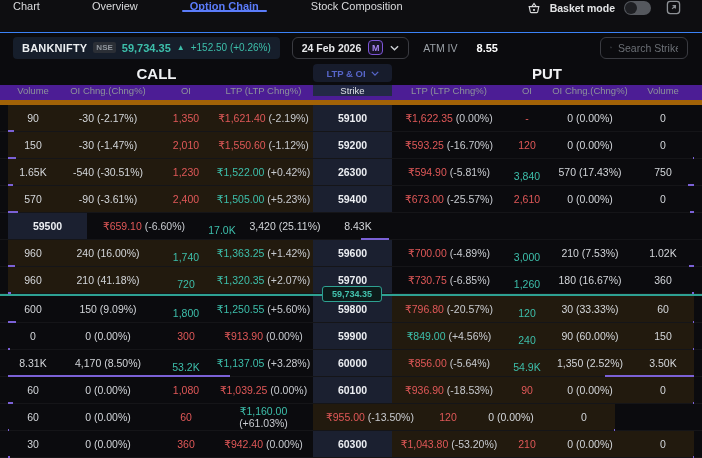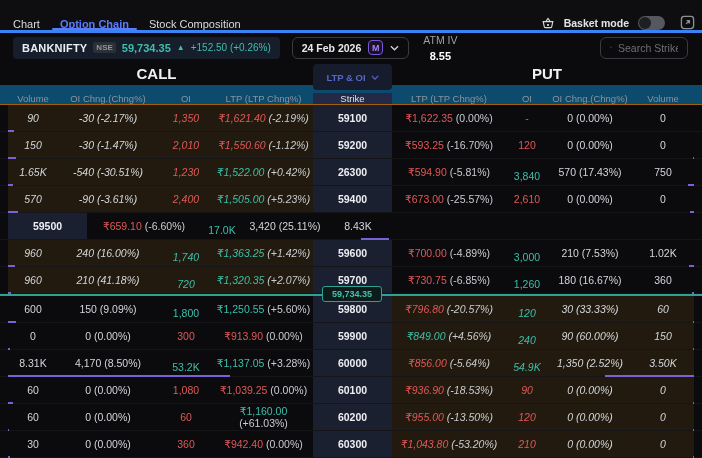--- a/index.html
+++ b/index.html
@@ -1,81 +1,81 @@
 <!DOCTYPE html>
 <html><head>
 <meta charset="utf-8">
 <style>
   * { box-sizing: border-box; margin: 0; padding: 0; }
   html,body { width:702px; height:458px; background:#060608; overflow:hidden;
               font-family:"Liberation Sans","DejaVu Sans",sans-serif; }
   .app { width:702px; height:458px; background:#0b0b0e; display:flex; flex-direction:column; }
 
   
-  .nav { height:33px; flex:0 0 33px; display:flex; align-items:flex-end; background:#0e0e11;
-         border-bottom:3px solid #3b82f6; padding-left:13px; }
+  .nav { height:33px; flex:0 0 33px; display:flex; align-items:flex-start; background:#0e0e11;
+         border-bottom:1px solid #3b82f6; padding-left:13px;gap:32px; }
   .tab { font-size:11px; color:#d9dadc; display:flex; align-items:center; margin-right:20px;
          position:relative; cursor:pointer; white-space:nowrap; }
   .tab.active { color:#5b7cfa; font-weight:bold; }
   .tab.active::after { content:""; position:absolute; left:-8px; right:-8px; bottom:0; height:2px;
          background:#5b7cfa; border-radius:1px; }
-  .nav-right { margin-left:auto; display:flex; align-items:center; gap:9px; padding-right:7px; }
+  .nav-right { margin-left:auto; display:flex; align-items:center; gap:9px; padding-right:21px; }
   .basket-label { font-size:10.5px; font-weight:bold; color:#e3e4e6; }
   .toggle { width:27px; height:14px; border-radius:7px; background:#55585e; position:relative; cursor:pointer; }
   .toggle .knob { position:absolute; left:1px; top:1px; width:12px; height:12px; border-radius:50%; background:#1e1f23; }
   .iconbtn { display:flex; align-items:center; justify-content:center; cursor:pointer; margin-left:6px; }
 
   
   .toolbar { height:29px; flex:0 0 29px; display:flex; align-items:center; padding:0 14px 0 13px; background:#0b0b0e; }
   .chip { display:flex; align-items:center; gap:6px; background:#161e2b; border-radius:4px; height:22px; padding:0 9px; }
   .symbol { font-size:11px; font-weight:bold; color:#eceff1; letter-spacing:.2px; }
   .nse-badge { font-size:8px; color:#8f959c; background:#2b2f36; border-radius:2px; padding:1px 3px; font-weight:bold; }
   .price { color:#3dbfab; font-weight:bold; font-size:11px; }
   .arrow-up { color:#3dbfab; font-size:8px; }
   .change { color:#3dbfab; font-size:10px; }
   .expiry { margin-left:12px; display:flex; align-items:center; gap:7px; border:1px solid #3a3b41;
             border-radius:6px; height:22px; padding:0 9px; cursor:pointer; }
   .expiry-date { font-size:10.5px; font-weight:bold; color:#e8e9eb; }
   .m-badge { width:15px; height:15px; border:1px solid #7d55d8; border-radius:4px; color:#a583ef;
              font-size:9px; font-weight:bold; display:flex; align-items:center; justify-content:center;
              background:rgba(125,85,216,.12); }
-  .atm { margin-left:14px; display:flex; align-items:center; gap:4px;flex-direction:column; }
+  .atm { margin-left:14px; display:flex; align-items:center; gap:19px; }
   .atm-label { color:#9aa0a6; font-size:10.5px; }
   .atm-val { color:#fff; font-weight:bold; font-size:11px; }
   .search { margin-left:auto; display:flex; align-items:center; gap:6px; border:1px solid #3a3b41;
             border-radius:6px; height:22px; width:88px; padding:0 9px; }
   .search input { background:transparent; border:0; outline:none; color:#cfd2d6; font-size:10.5px; width:60px;
                   font-family:inherit; }
   .search input::placeholder { color:#6c7076; }
 
   
   .hdr1 { height:23px; flex:0 0 23px; position:relative; background:#0b0b0e; }
   .side-title { position:absolute; top:0; bottom:0; display:flex; align-items:center; justify-content:center;
                 font-size:15px; font-weight:bold; color:#f0f1f3; }
   .call-title { left:0; width:313px; }
   .put-title { left:392px; width:310px; }
-  .mode-pill { position:absolute; left:313px; width:79px; top:2px; height:26px; background:#171c2c;
+  .mode-pill { position:absolute; left:313px; width:79px; top:2px; height:18px; background:#171c2c;
                border-radius:4px; display:flex; align-items:center; justify-content:center; gap:5px;
                color:#5766c9; font-size:9.5px; font-weight:bold; cursor:pointer; }
-  .hdr2 { height:20px; flex:0 0 20px; display:flex; background:#0c4a6e; border-bottom:1px solid #a16207;
-          font-size:9.5px; color:#8d939b; align-items:flex-end; }
+  .hdr2 { height:20px; flex:0 0 20px; display:flex; background:#4c1d95; border-bottom:5px solid #a16207;
+          font-size:9.5px; color:#8d939b; align-items:flex-start; }
   .hdr2 .strike-h { background:#232946; color:#dfe1e6; }
 
   
   .gutter { width:8px; flex:0 0 8px; }
   .side { display:grid; align-items:center; text-align:center; position:relative; }
   .side.call { width:305px; flex:0 0 305px; grid-template-columns:50px 100px 56px 99px; }
   .side.put  { width:302px; flex:0 0 302px; grid-template-columns:114px 42px 84px 62px; }
   .strike-col { width:79px; flex:0 0 79px; display:flex; align-items:center; justify-content:center; }
 
   
   .rows { flex:1; position:relative; background:#0b0b0e; }
   .row { height:27px; display:flex; border-bottom:1px solid rgba(255,255,255,.045); cursor:pointer; }
   .row .side { font-size:10.5px; }
-  .side.itm { background:#221a0e;font-style:italic; }
+  .side.itm { background:#221a0e; }
   .strike-cell { background:#1b2030; color:#eceef2; font-weight:bold; font-size:10.5px; }
   .white { color:#d3d6da; }
   .pos { color:#3dbfab;margin-top:8px; }
   .neg { color:#e05858; }
   .ltp .pct { color:#c8cbd0; }
   .bar { position:absolute; bottom:-1px; height:2px; background:#7b61d6; z-index:1; }
   .bar.l { left:0; } .bar.r { right:0; }
 
   .spot-line { height:2px; flex:0 0 2px; background:#2ea192; position:relative; z-index:2; overflow:visible; }
   .spot-badge { position:absolute; left:352px; top:-8px; transform:translateX(-50%); background:#0d1b1a;
@@ -83,20 +83,21 @@
                 padding:2px 9px; border-radius:3px; white-space:nowrap; }
   svg { display:block; }
 </style>
 </head>
 <body>
 
 <div class="app">
 
   <div class="nav">
     <div class="tab">Chart</div>
+    <div class="tab">Overview</div>
     <div class="tab active">Option Chain</div>
     <div class="tab">Stock Composition</div>
     <div class="nav-right">
       <span class="iconbtn">
         <svg width="14" height="14" viewBox="0 0 16 16" fill="none" stroke="#d9dadc" stroke-width="1.3">
           <path d="M2.5 6.5h11l-1.3 6a1 1 0 0 1-1 .8H4.8a1 1 0 0 1-1-.8z"></path>
           <path d="M5.5 6.5 8 2.8l2.5 3.7"></path>
           <path d="M8 9v2.5M6.8 10.2h2.4"></path>
         </svg>
       </span>
@@ -377,21 +378,20 @@
       </div>
       <div class="row">
         <div class="gutter"></div>
         <div class="side call">
           <span class="white">60</span>
           <span class="white">0 (0.00%)</span>
           <span class="neg">60</span>
           <span class="ltp"><span class="pos">₹1,160.00</span> <span class="pct">(+61.03%)</span></span>
           <span class="bar l" style="width:1px"></span>
         </div>
-        <div class="strike-col strike-cell">60200</div>
         <div class="side put itm">
           <span class="ltp"><span class="neg">₹955.00</span> <span class="pct">(-13.50%)</span></span>
           <span class="neg">120</span>
           <span class="white">0 (0.00%)</span>
           <span class="white">0</span>
           <span class="bar r" style="width:1px"></span>
         </div>
         <div class="gutter"></div>
       </div>
       <div class="row">

